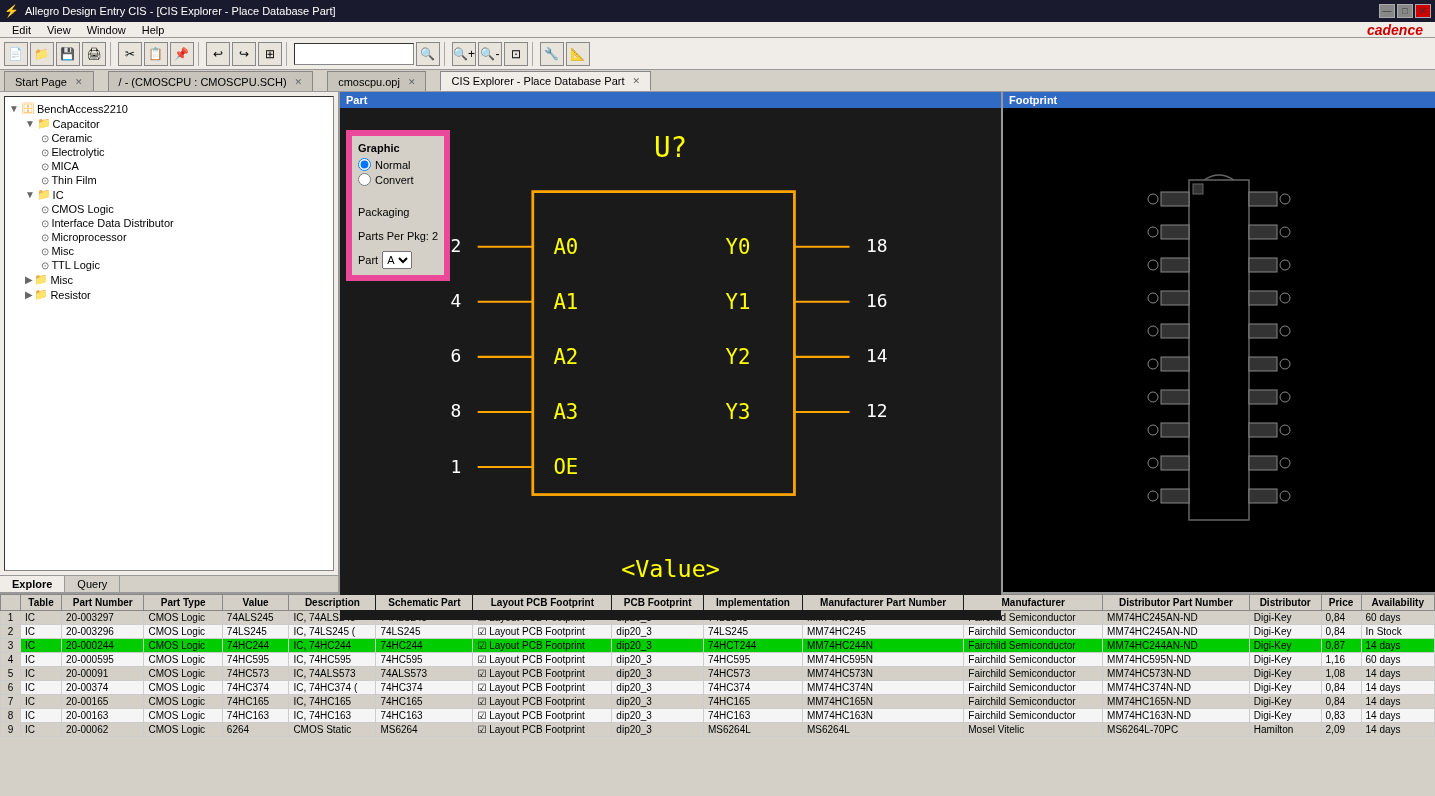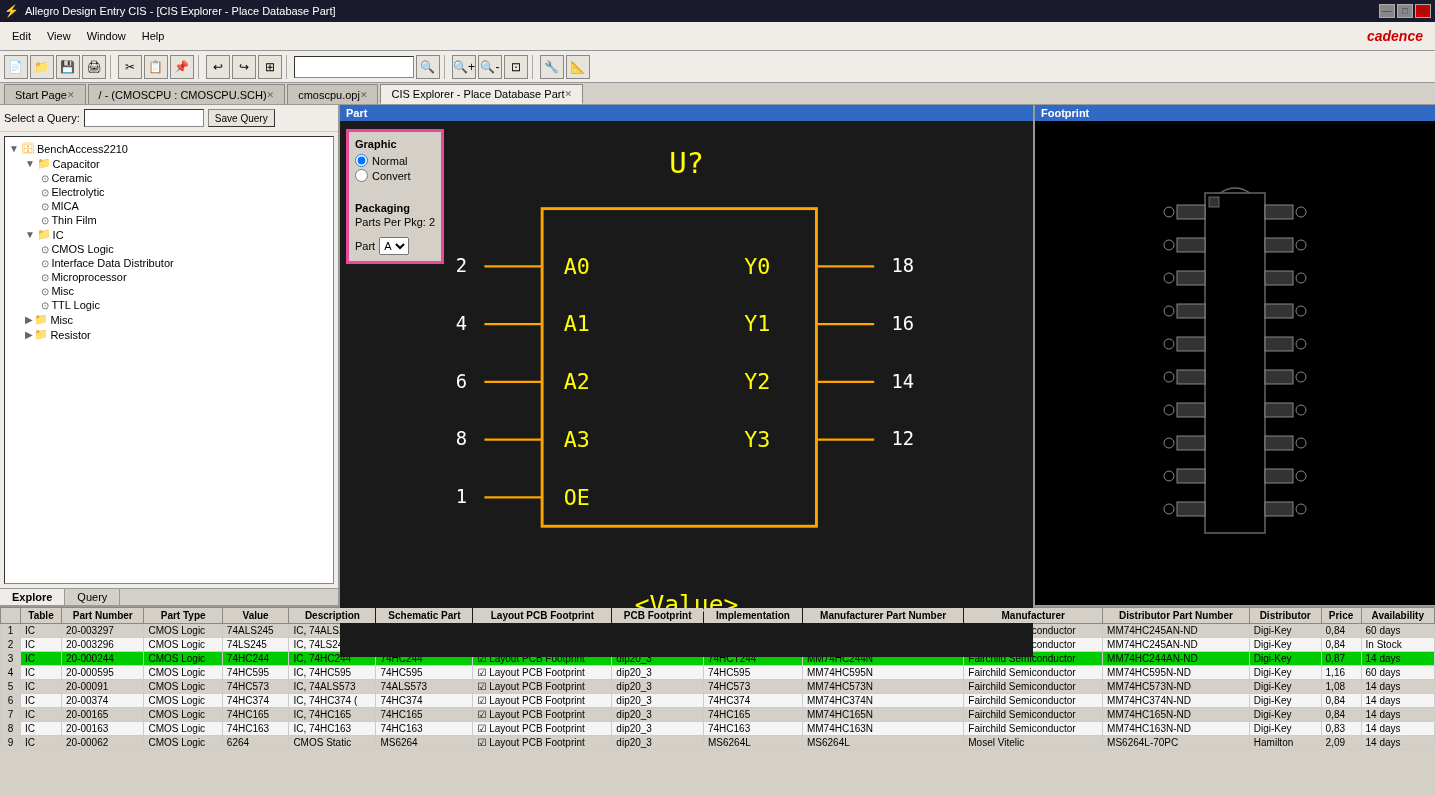--- a/index.html
+++ b/index.html
@@ -17,21 +17,21 @@
       font-size: 11px;
     }
     .title-bar-left { display: flex; align-items: center; gap: 6px; }
     .title-bar-controls { display: flex; gap: 2px; }
     .title-btn { width: 16px; height: 14px; background: #888; border: 1px solid #aaa; cursor: pointer; display: flex; align-items: center; justify-content: center; font-size: 9px; color: #333; }
     .title-btn.close { background: #cc0000; }
     
     
     .menu-bar {
       background: #f0ede8;
-      height: 29px;
+      height: 16px;
       display: flex;
       align-items: center;
       border-bottom: 1px solid #999;
       padding: 0 4px;
     }
     .menu-item { padding: 2px 8px; cursor: pointer; font-size: 11px; color: #000; }
     .cadence-logo { margin-left: auto; font-weight: bold; font-size: 14px; color: #cc0000; font-style: italic; padding-right: 8px; }
     
     
     .toolbar {
@@ -63,22 +63,22 @@
       border-bottom: 1px solid #999;
     }
     .tab {
       height: 20px;
       padding: 2px 10px;
       border: 1px solid #888;
       border-bottom: none;
       background: #c8c4bc;
       cursor: pointer;
       font-size: 11px;
-      display: flex; align-items: center; gap: 0;
-      margin-right: 2px;
+      display: flex; align-items: center; gap: 8px;
+      margin-right: 14px;
     }
     .tab.active { background: #f0ede8; border-bottom: 1px solid #f0ede8; }
     .tab-close { font-size: 9px; color: #666; cursor: pointer; }
     
     
     .explorer-panel {
       width: 340px;
       border-right: 2px solid #999;
       background: #f0ede8;
       display: flex;
@@ -212,25 +212,20 @@
     <span>CIS Explorer - Place Database Part</span>
     <span class="tab-close">✕</span>
   </div>
 </div>
 
 <div style="display:flex; flex-direction:column; height: calc(796px - 22px - 20px - 32px - 22px);">
 
   <div class="full-panel">
 
     <div class="explorer-panel">
-      <div class="query-bar">
-        <span>Select a Query:</span>
-        <input class="query-input" type="text" style="">
-        <button class="query-btn">Save Query</button>
-      </div>
       <div class="tree-view">
 
         <div class="tree-item">
           <span class="tree-icon">▼</span>
           <span style="color:#f9a825; margin-right:2px;">🗄</span>
           <span>BenchAccess2210</span>
         </div>
 
         <div class="tree-item tree-indent-1">
           <span class="tree-icon">▼</span>
@@ -296,31 +291,31 @@
         <div class="bottom-tab active">Explore</div>
         <div class="bottom-tab">Query</div>
       </div>
     </div>
 
     <div style="flex:1; display:flex; flex-direction:column; border-right: 2px solid #999;">
       <div class="panel-title">Part</div>
       <div style="flex:1; background:#1a1a1a; position:relative;">
         
         
-        <div style="position:absolute; top:8px; left:6px; background:#d4d0c8; border:3px solid #ec4899; padding:6px; z-index:10; font-size:11px;">
+        <div style="position:absolute; top:22px; left:6px; background:#d4d0c8; border:6px solid #ec4899; padding:6px; z-index:10; font-size:11px;">
           <div style="font-weight:bold; margin-bottom:4px;">Graphic</div>
           <div style="display:flex; align-items:center; gap:4px; margin-bottom:2px;">
             <input type="radio" name="graphic" checked="" style="">
             <span>Normal</span>
           </div>
           <div style="display:flex; align-items:center; gap:4px; margin-bottom:20px;">
             <input type="radio" name="graphic" style="">
             <span>Convert</span>
           </div>
-          <div style="font-weight:bold; margin-bottom:2px;">Packaging</div>
+          <div style="font-weight:normal; margin-bottom:12px;">Packaging</div>
           <div style="margin-bottom:9px; font-size:11px;">
             Parts Per Pkg: <span>2</span>
           </div>
           <div style="display:flex; align-items:center; gap:4px;">
             <span>Part</span>
             <select style="height:18px; font-size:11px;">
               <option>A</option>
             </select>
           </div>
         </div>
@@ -369,21 +364,21 @@
           <text x="382" y="184" fill="#ffffff" font-family="monospace" font-size="13">14</text>
 
           <line x1="330" y1="220" x2="370" y2="220" stroke="#ffa500" stroke-width="1.5"></line>
           <text x="382" y="224" fill="#ffffff" font-family="monospace" font-size="13">12</text>
 
           <text x="240" y="340" text-anchor="middle" fill="#ffff00" font-family="monospace" font-size="17">&lt;Value&gt;</text>
         </svg>
       </div>
     </div>
 
-    <div style="width:400px; display:flex; flex-direction:column;">
+    <div style="width:432px; display:flex; flex-direction:column;">
       <div class="panel-title">Footprint</div>
       <div style="flex:1; background:#000000; display:flex; align-items:center; justify-content:center;">
 
         <svg width="200" height="380" viewBox="0 0 200 380">
 
           <rect x="70" y="20" width="60" height="340" fill="none" stroke="#666" stroke-width="1.5"></rect>
 
           <path d="M 85,20 Q 100,10 115,20" fill="none" stroke="#666" stroke-width="1.5"></path>
 
           <rect x="74" y="24" width="10" height="10" fill="#333" stroke="#666" stroke-width="1"></rect>

